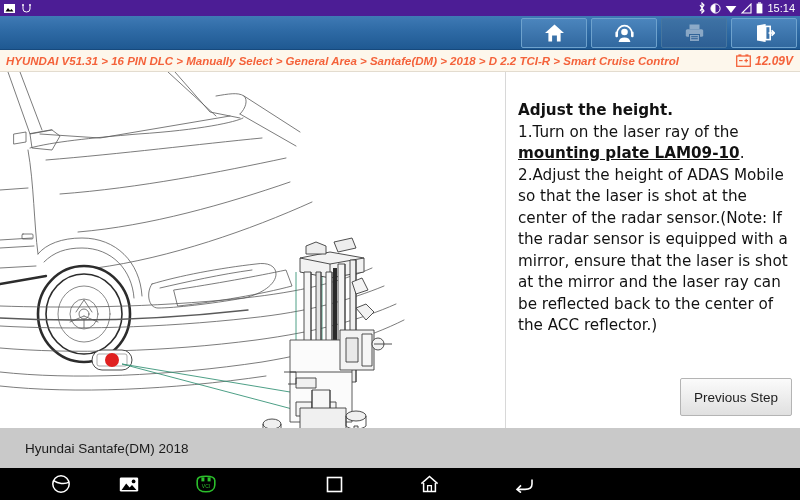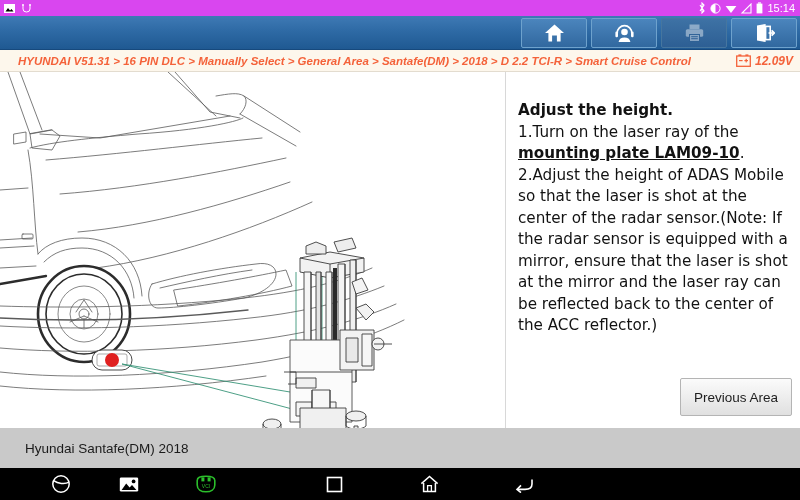--- a/index.html
+++ b/index.html
@@ -6,21 +6,21 @@
   html,body{
     width:800px; height:500px; overflow:hidden;
     background:#ffffff;
     font-family:"Liberation Sans", sans-serif;
   }
   #app{ position:relative; width:800px; height:500px; }
 
   
   .statusbar{
     position:absolute; left:0; top:0; width:800px; height:16px;
-    background:#d946ef; color:#ffffff;
+    background:#4c1d95; color:#ffffff;
     display:flex; align-items:center;
   }
   .sb-left{ display:flex; align-items:center; gap:6px; padding-left:4px; }
   .sb-right{ margin-left:auto; display:flex; align-items:center; gap:4px; padding-right:5px; }
   .sb-clock{ font-size:11px; letter-spacing:0px; color:#fff; font-family:"Liberation Sans", sans-serif; }
   .sb-ico{ display:block; }
 
   
   .titlebar{
     position:absolute; left:0; top:16px; width:800px; height:34px;
@@ -52,21 +52,21 @@
   .tb-btn.disabled svg{ opacity:.42; }
 
   
   .pathbar{
     position:absolute; left:0; top:50px; width:800px; height:22px;
     background:#fdf7ec;
     border-bottom:1px solid #e3dccf;
     display:flex; align-items:center;
   }
   .path-text{
-    padding-left:18px;
+    padding-left:6px;
     color:#f4623a; font-size:11.5px; font-style:italic; font-weight:bold;
     white-space:nowrap; overflow:hidden;
   }
   .volt-wrap{
     margin-left:auto; padding-right:7px;
     display:flex; align-items:center; gap:4px;
   }
   .volt-text{ color:#f4623a; font-size:12px; font-style:italic; font-weight:bold; }
 
   
@@ -375,21 +375,21 @@
 
     <div class="divider"></div>
 
     <div class="text-panel">
       <div class="instr">
         <span class="instr-title">Adjust the height.</span>
         <span class="instr-body"><span>1.Turn on the laser ray of the </span><u>mounting plate LAM09-10</u><span>.</span><br><span>2.Adjust the height of ADAS Mobile so that the laser is shot at the center of the radar sensor.(Note: If the radar sensor is equipped with a mirror, ensure that the laser is shot at the mirror and the laser ray can be reflected back to the center of the ACC reflector.)</span></span>
       </div>
 
       <div class="btn-row">
-        <div class="btn">Previous Area</div>
+        <div class="btn">Previous Step</div>
       </div>
     </div>
   </div>
 
   <div class="infobar">
     <span>Hyundai Santafe(DM) 2018</span>
   </div>
 
   <div class="navbar">
 

